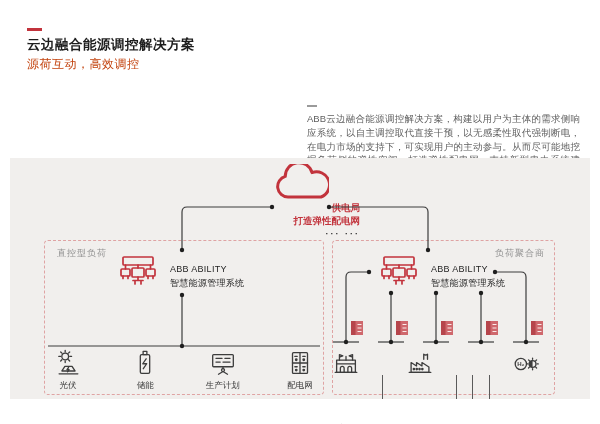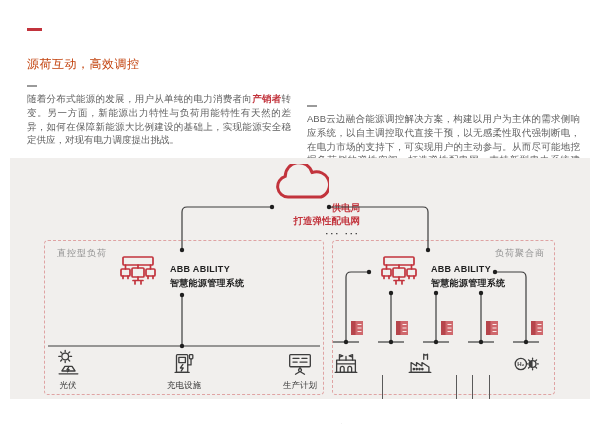--- a/index.html
+++ b/index.html
@@ -24,45 +24,42 @@
   .dashed-box{position:absolute;border:1px dashed #dfa3a3;border-radius:4px;z-index:1;}
   .box-left{left:34px;top:82px;width:278px;height:153px;}
   .box-right{left:322px;top:82px;width:221px;height:153px;}
   .box-label{position:absolute;top:6px;font-size:9px;color:#8f8f8f;letter-spacing:1px;}
   .box-label.lft{left:12px;}
   .box-label.rgt{right:9px;}
   .system{position:absolute;display:flex;align-items:flex-start;z-index:2;}
   .sys-left{left:108px;top:97px;}
   .sys-right{left:369px;top:97px;}
   .sys-text{margin-left:12px;padding-top:7px;}
-  .sys-line{font-size:9px;font-weight:bold;color:#1f1f1f;line-height:14px;letter-spacing:.3px;}
+  .sys-line{font-size:9px;font-weight:normal;color:#1f1f1f;line-height:14px;letter-spacing:.3px;}
   .items-row{position:absolute;display:flex;justify-content:space-between;align-items:flex-end;z-index:2;}
   .row-left{left:36px;top:190px;width:276px;}
   .row-right{left:315px;top:190px;width:222px;}
   .item{display:flex;flex-direction:column;align-items:center;}
   .row-left .item{width:44px;}
   .row-right .item{width:42px;gap:43px;}
   .item svg{display:block;}
   .item-label{margin-top:2px;font-size:8.5px;color:#3b3b3b;white-space:nowrap;}
   .item-divider{width:1px;height:24px;background:#5a5a5a;align-self:center;margin-bottom:10px;}
   .ic{stroke:#3d3d3d;fill:none;stroke-width:1.4;stroke-linecap:round;stroke-linejoin:round;}
   .icr{stroke:#c2333c;fill:none;stroke-width:1.7;stroke-linecap:round;stroke-linejoin:round;}
 </style>
 </head>
 <body>
 
 <div class="page">
 
   <div class="accent-dash"></div>
+  <h1 class="page-title">云边融合能源调控解决方案</h1>
   <div class="page-subtitle">源荷互动，高效调控</div>
 
-  <div class="intro intro-left">
-    <div class="small-dash"></div>
-    <p><span>随着分布式能源的发展，用户从单纯的电力消费者向</span><span class="hl">产销者</span><span>转变。另一方面，新能源出力特性与负荷用能特性有天然的差异，如何在保障新能源大比例建设的基础上，实现能源安全稳定供应，对现有电力调度提出挑战。</span></p>
-  </div>
 
   <div class="intro intro-right">
     <div class="small-dash"></div>
     <p>ABB云边融合能源调控解决方案，构建以用户为主体的需求侧响应系统，以自主调控取代直接干预，以无感柔性取代强制断电，在电力市场的支持下，可实现用户的主动参与。从而尽可能地挖掘负荷侧的弹性空间，打造弹性配电网，支持新型电力系统建设。</p>
   </div>
 
   <div class="panel">
 
     <svg class="connectors" width="580" height="241" viewBox="0 0 580 241">
       <g stroke="#3c3c3c" stroke-width="1.2" fill="none">
@@ -183,37 +180,46 @@
         <svg width="30" height="30" viewBox="0 0 32 32" class="ic">
           <circle cx="13" cy="9" r="3.6"></circle>
           <path d="M13 2.5v1.8 M13 13.8v1.7 M6.2 9h1.9 M17.9 9h1.9 M8.2 4.2l1.3 1.3 M16.5 12.5l1.3 1.3 M8.2 13.8l1.3-1.3 M16.5 5.5l1.3-1.3"></path>
           <path d="M9.5 24.5h14l-3.2-5h-7.6z M6.5 27.5h20"></path>
           <path d="M16.6 20.8l-1.7 2.3h2.3l-1.7 2.3"></path>
         </svg>
         <div class="item-label">光伏</div>
       </div>
       <div class="item">
         <svg width="30" height="30" viewBox="0 0 32 32" class="ic">
-          <rect x="8" y="7" width="12" height="19" rx="1"></rect>
-          <rect x="10.5" y="10" width="7" height="5.5"></rect>
-          <path d="M6.5 26h15"></path>
-          <path d="M20 18h3.5v-6.5"></path>
-            <rect x="21.8" y="7" width="3.6" height="4.5" rx="0.8"></rect>
-          <path d="M14.8 17.5l-2.6 3.8h3l-2.2 3.3"></path>
-        </svg>
-        <div class="item-label">充电设施</div>
+          <rect x="11" y="7" width="10" height="20" rx="1.5"></rect>
+          <rect x="14" y="3.5" width="4" height="3.5"></rect>
+          <path d="M17.2 11.5l-3.6 5.3h4.2l-3.6 5.3"></path>
+        </svg>
+        <div class="item-label">储能</div>
       </div>
       <div class="item">
         <svg width="30" height="30" viewBox="0 0 32 32" class="ic">
           <rect x="5" y="7" width="22" height="13" rx="1"></rect>
           <path d="M8.5 11h6.5 M18 11h5.5 M8.5 15h4.5 M16 15h7.5"></path>
           <circle cx="16" cy="23.5" r="1.6"></circle>
           <path d="M16 20v2 M16 25.1l-4.8 2.9 M16 25.1l4.8 2.9"></path>
         </svg>
         <div class="item-label">生产计划</div>
+      </div>
+      <div class="item">
+        <svg width="30" height="30" viewBox="0 0 32 32" class="ic">
+          <rect x="8" y="5" width="16" height="22" rx="1"></rect>
+          <path d="M16 5v22 M8 16h16"></path>
+          <path d="M10.5 9h2.5 M19 9h2.5 M10.5 20h2.5 M19 20h2.5"></path>
+          <circle cx="12" cy="12.5" r="0.8" fill="#3d3d3d"></circle>
+            <circle cx="20" cy="12.5" r="0.8" fill="#3d3d3d"></circle>
+          <circle cx="12" cy="23.5" r="0.8" fill="#3d3d3d"></circle>
+            <circle cx="20" cy="23.5" r="0.8" fill="#3d3d3d"></circle>
+        </svg>
+        <div class="item-label">配电网</div>
       </div>
     </div>
 
     <div class="items-row row-right">
       <div class="item">
         <svg width="30" height="30" viewBox="0 0 32 32" class="ic">
           <rect x="6" y="13" width="20" height="13"></rect>
           <path d="M6 17h20 M4.5 26h23"></path>
           <path d="M9 13V7l3.6 1.4L9 9.8 M23 13V7l-3.6 1.4L23 9.8 M16 13V9"></path>
           <path d="M10 26v-4.4a2 2 0 0 1 4 0V26 M18 26v-4.4a2 2 0 0 1 4 0V26"></path>

